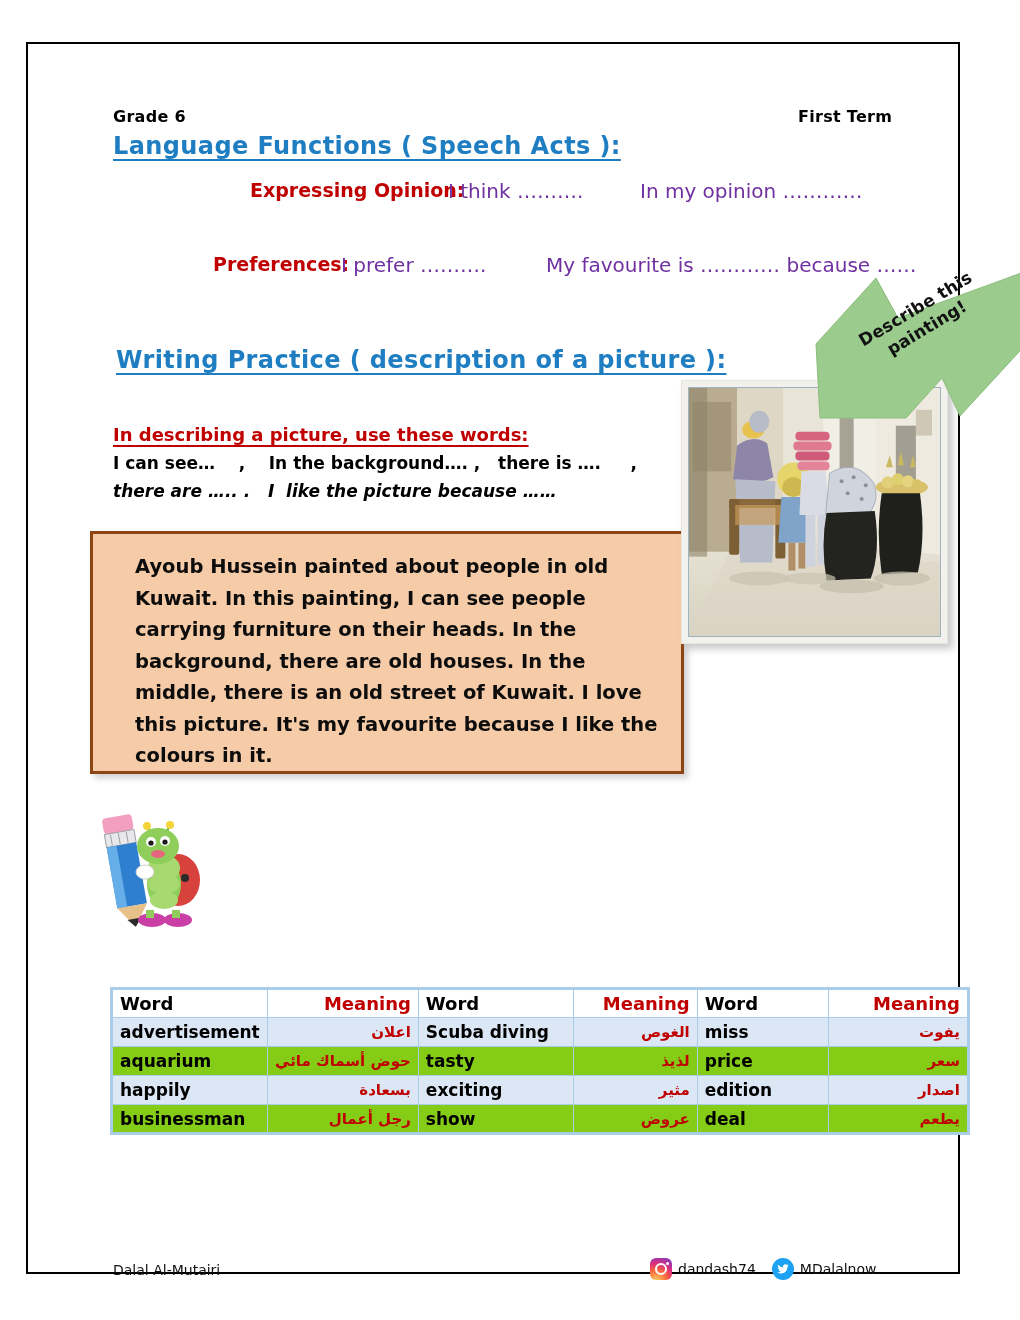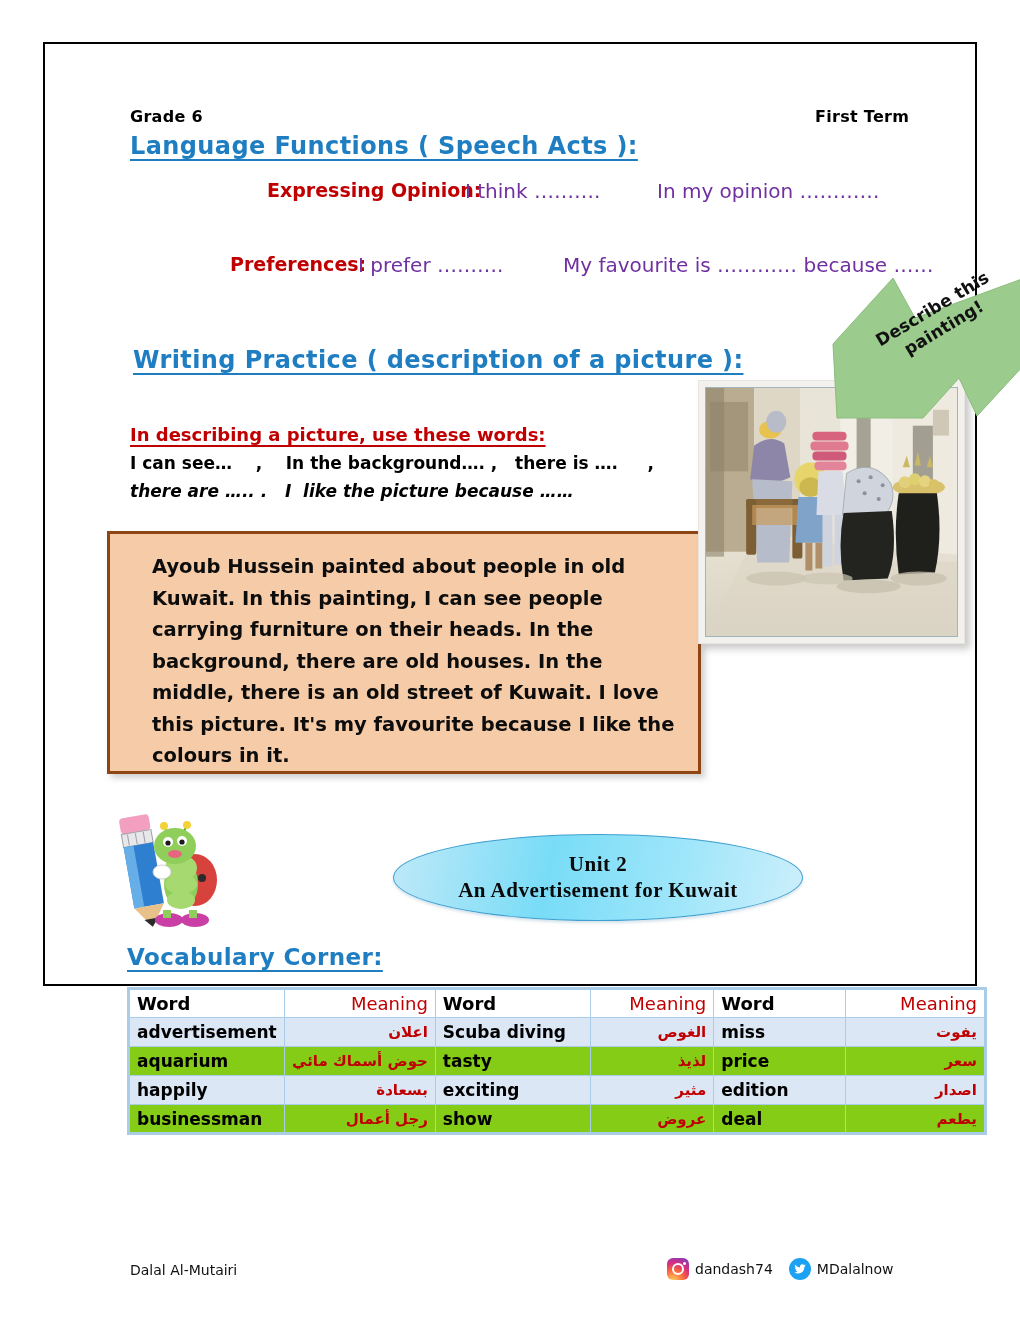--- a/index.html
+++ b/index.html
@@ -9,24 +9,24 @@
   }
   body {
     width: 1020px;
     height: 1320px;
     position: relative;
     font-family: "DejaVu Sans", sans-serif;
     overflow: hidden;
   }
   #page {
     position: absolute;
-    left: 43px;
+    left: 26px;
     top: 42px;
     width: 934px;
-    height: 944px;
+    height: 1232px;
     border: 2px solid #000000;
     box-sizing: border-box;
     background: #ffffff;
   }
 
   
   .grade-label {
     position: absolute;
     left: 85px;
     top: 63px;
@@ -208,21 +208,21 @@
   #vocab-table tr.plain td { background:#84cc16; }
   .cell-word {
     font-family:"DejaVu Sans", sans-serif; font-size:17px; font-weight:600; color:#000;
     text-align:left; white-space:nowrap;
   }
   .cell-meaning {
     font-family:"DejaVu Sans", sans-serif; font-size:15px; font-weight:700; color:#C00000;
     text-align:right; direction: rtl; white-space:nowrap;
   }
   thead .cell-word, thead .cell-meaning { font-size:18px; }
-  thead .cell-meaning { font-weight:400; }
+  thead .cell-meaning { font-weight:700; }
   .col-w { width: 156px; }
   .col-m { width: 131px; }
   .col-w2 { width: 158px; }
   .col-m2 { width: 128px; }
   .col-w3 { width: 140px; }
   .col-m3 { width: 147px; }
 
   
   #footer-author {
     position:absolute; left:85px; top:1218px;
@@ -401,26 +401,21 @@
         <circle cx="75" cy="36" r="2.6" fill="#1a1a1a"></circle>
       <ellipse cx="68" cy="48" rx="7" ry="4" fill="#e8657f"></ellipse>
       <ellipse cx="55" cy="66" rx="9" ry="7" fill="#ffffff" stroke="#cfcfcf" stroke-width="1"></ellipse>
       <ellipse cx="62" cy="114" rx="14" ry="7" fill="#c93fa6"></ellipse>
       <ellipse cx="88" cy="114" rx="14" ry="7" fill="#c93fa6"></ellipse>
       <rect x="56" y="104" width="8" height="8" fill="#8fce5a"></rect>
       <rect x="82" y="104" width="8" height="8" fill="#8fce5a"></rect>
     </g>
   </svg>
 
-  <div id="unit-oval">
-    <div id="unit-line-1" class="unit-line">Unit 2</div>
-    <div id="unit-line-2" class="unit-line">An Advertisement for Kuwait</div>
-  </div>
-
-  <div id="vocab-corner-heading" class="blue-heading">Vocabulary Corner:</div>
+
 
   <table id="vocab-table">
     <thead>
       <tr class="plain">
         <th class="cell-word col-w">Word</th>
         <th class="cell-meaning col-m">Meaning</th>
         <th class="cell-word col-w2">Word</th>
         <th class="cell-meaning col-m2">Meaning</th>
         <th class="cell-word col-w3">Word</th>
         <th class="cell-meaning col-m3">Meaning</th>

